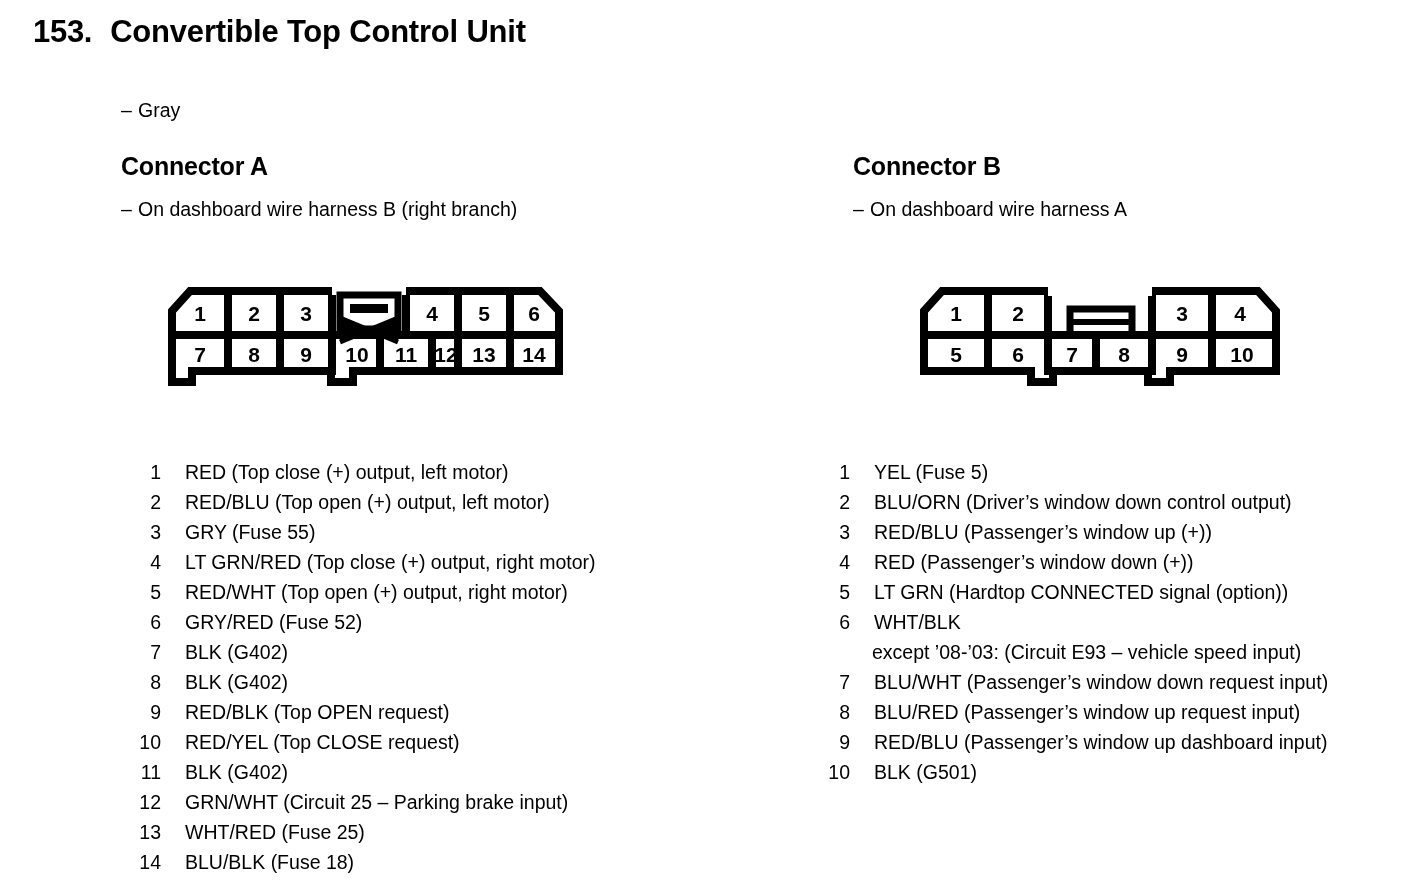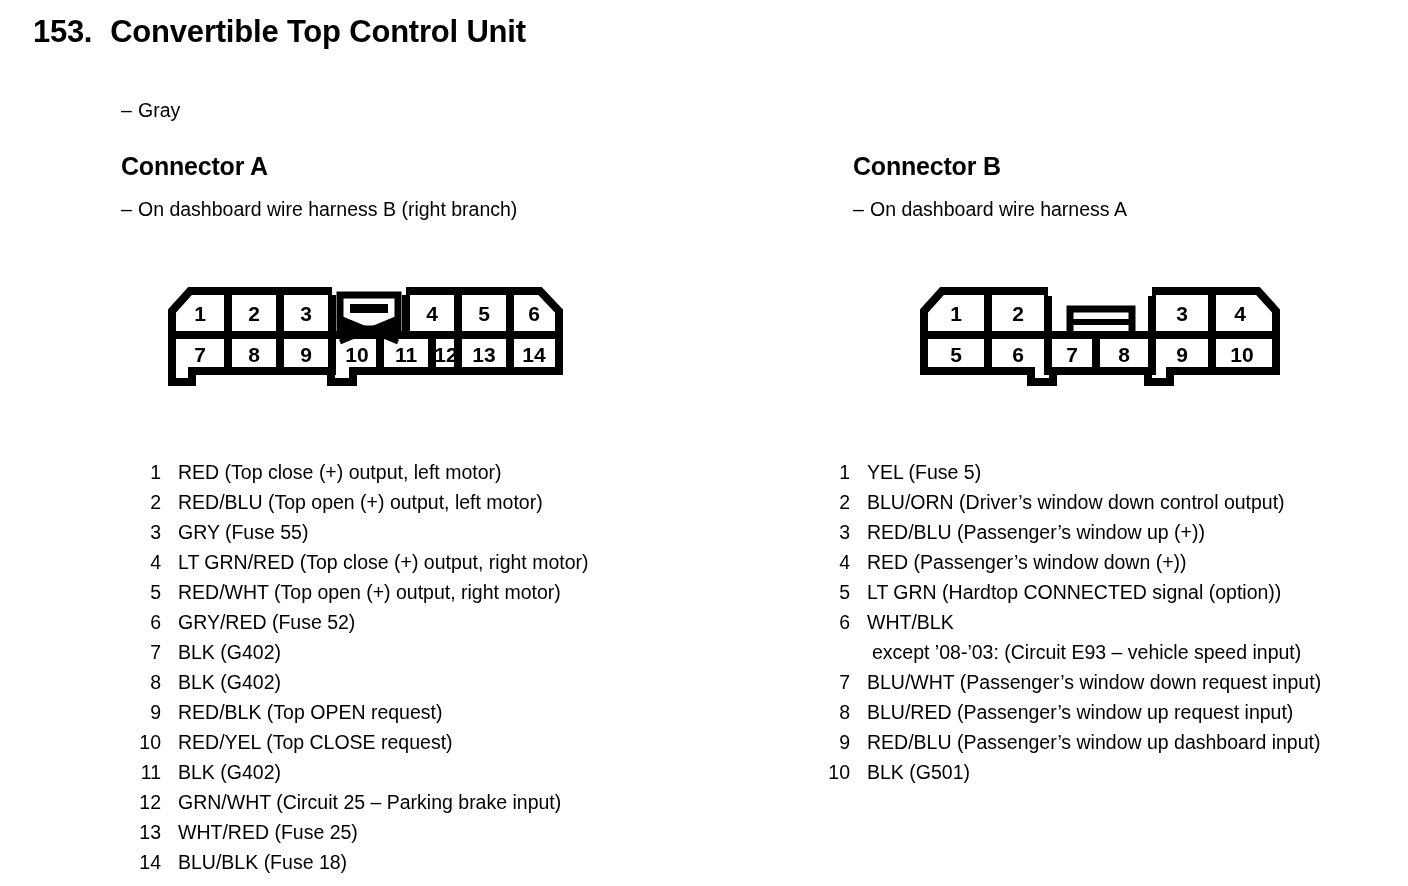--- a/index.html
+++ b/index.html
@@ -98,21 +98,21 @@
     font-size: 19.5px;
     line-height: 30px;
     white-space: nowrap;
   }
   .pin-no {
     width: 28px;
     text-align: right;
     flex: 0 0 28px;
   }
   .pin-desc {
-    margin-left: 17px;
+    margin-left: 24px;
   }
   .pin-subline {
     font-size: 19.5px;
     line-height: 30px;
     white-space: nowrap;
     padding-left: 50px;
   }
 </style>
 </head>
 <body>

